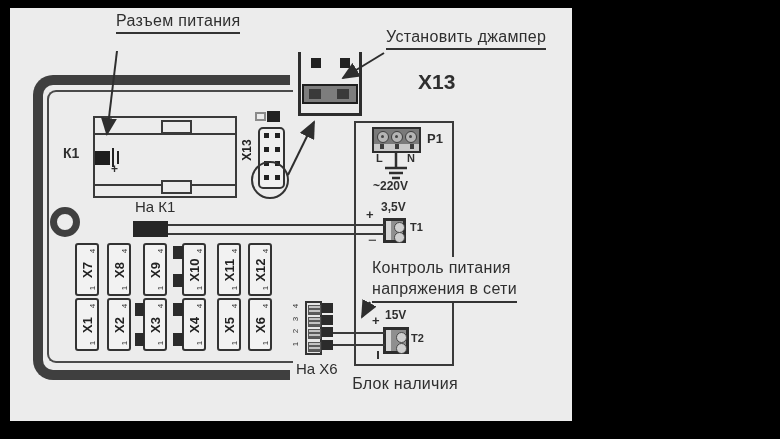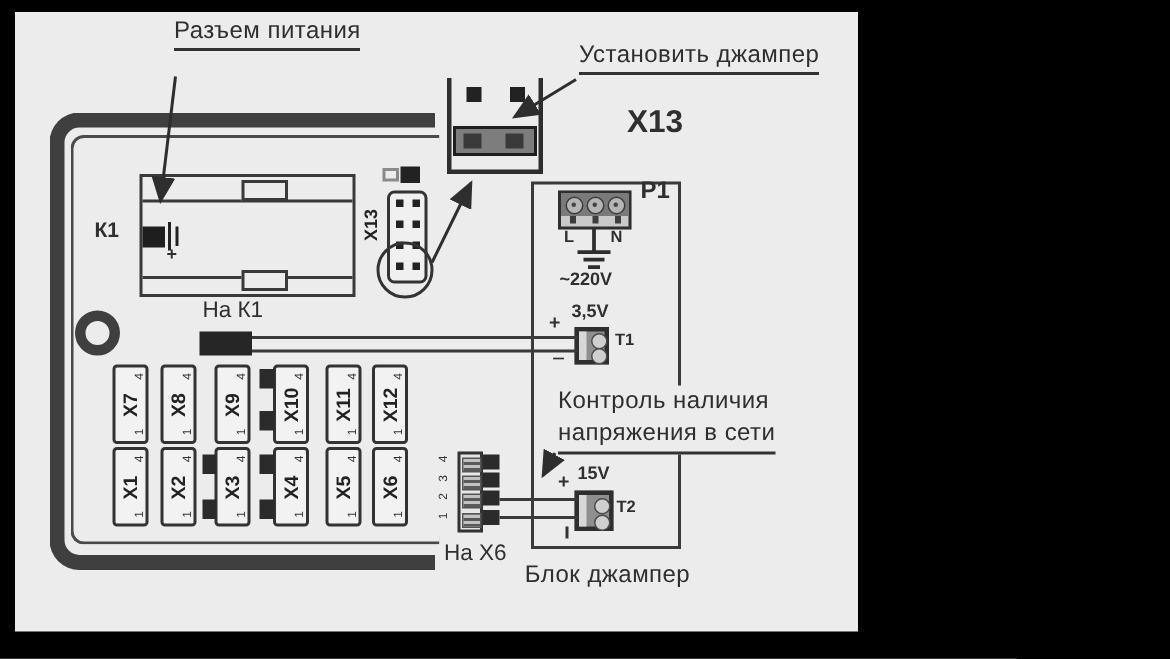--- a/index.html
+++ b/index.html
@@ -243,48 +243,48 @@
     <div class="screw" style="left:17px;">
         <i></i>
       </div>
     <div class="screw" style="left:31px;">
         <i></i>
       </div>
     <div class="p1-pin" style="left:6px;"></div>
     <div class="p1-pin" style="left:21px;"></div>
     <div class="p1-pin" style="left:36px;"></div>
   </div>
-  <div class="lbl bold z4" style="left:427px;top:119px;font-size:16px;">P1</div>
+  <div class="lbl bold z4" style="left:427px;top:131px;font-size:13px;">P1</div>
   <div class="lbl bold z4" style="left:376px;top:152px;font-size:11px;">L</div>
   <div class="lbl bold z4" style="left:407px;top:152px;font-size:11px;">N</div>
   <div class="lbl bold z4" style="left:373px;top:179px;font-size:12px;">~220V</div>
 
   <div class="lbl bold z4" style="left:381px;top:200px;font-size:12px;">3,5V</div>
   <div class="lbl bold z4" style="left:366px;top:207px;font-size:13px;">+</div>
   <div class="abs tblock z3" style="left:383px;top:218px;width:23px;height:25px;">
     <div class="tstrip"></div>
     <div class="tcirc" style="top:1px;"></div>
     <div class="tcirc" style="top:11px;"></div>
   </div>
   <div class="lbl bold z4" style="left:410px;top:221px;font-size:11px;">T1</div>
   <div class="lbl z4" style="left:368px;top:231px;font-size:15px;">−</div>
 
   <div class="lbl big masked" style="left:372px;top:257px;line-height:21px;">
-    <span style="display:block;">Контроль наличия</span><span class="u" style="display:inline-block;">напряжения в сети</span>
+    <span style="display:block;">Контроль питания</span><span class="u" style="display:inline-block;">напряжения в сети</span>
   </div>
 
   <div class="lbl bold z4" style="left:385px;top:308px;font-size:12px;">15V</div>
   <div class="lbl bold z4" style="left:372px;top:313px;font-size:13px;">+</div>
   <div class="abs tblock z3" style="left:383px;top:327px;width:26px;height:27px;">
     <div class="tstrip"></div>
     <div class="tcirc" style="left:10px;top:2px;"></div>
     <div class="tcirc" style="left:10px;top:13px;"></div>
   </div>
   <div class="lbl bold z4" style="left:411px;top:332px;font-size:11px;">T2</div>
   <div class="abs z4" style="left:377px;top:351px;width:2px;height:8px;background:#333;"></div>
 
   <div class="lbl big u" style="left:116px;top:12px;">Разъем питания</div>
   <div class="lbl big u" style="left:386px;top:28px;">Установить джампер</div>
 
   <div class="lbl big" style="left:338px;top:374px;width:134px;text-align:center;line-height:20px;white-space:normal;">
-    <span style="display:block;">Блок джампер</span>
+    <span style="display:block;">Блок наличия</span>
   </div>
 </div>
 
 </body></html>

